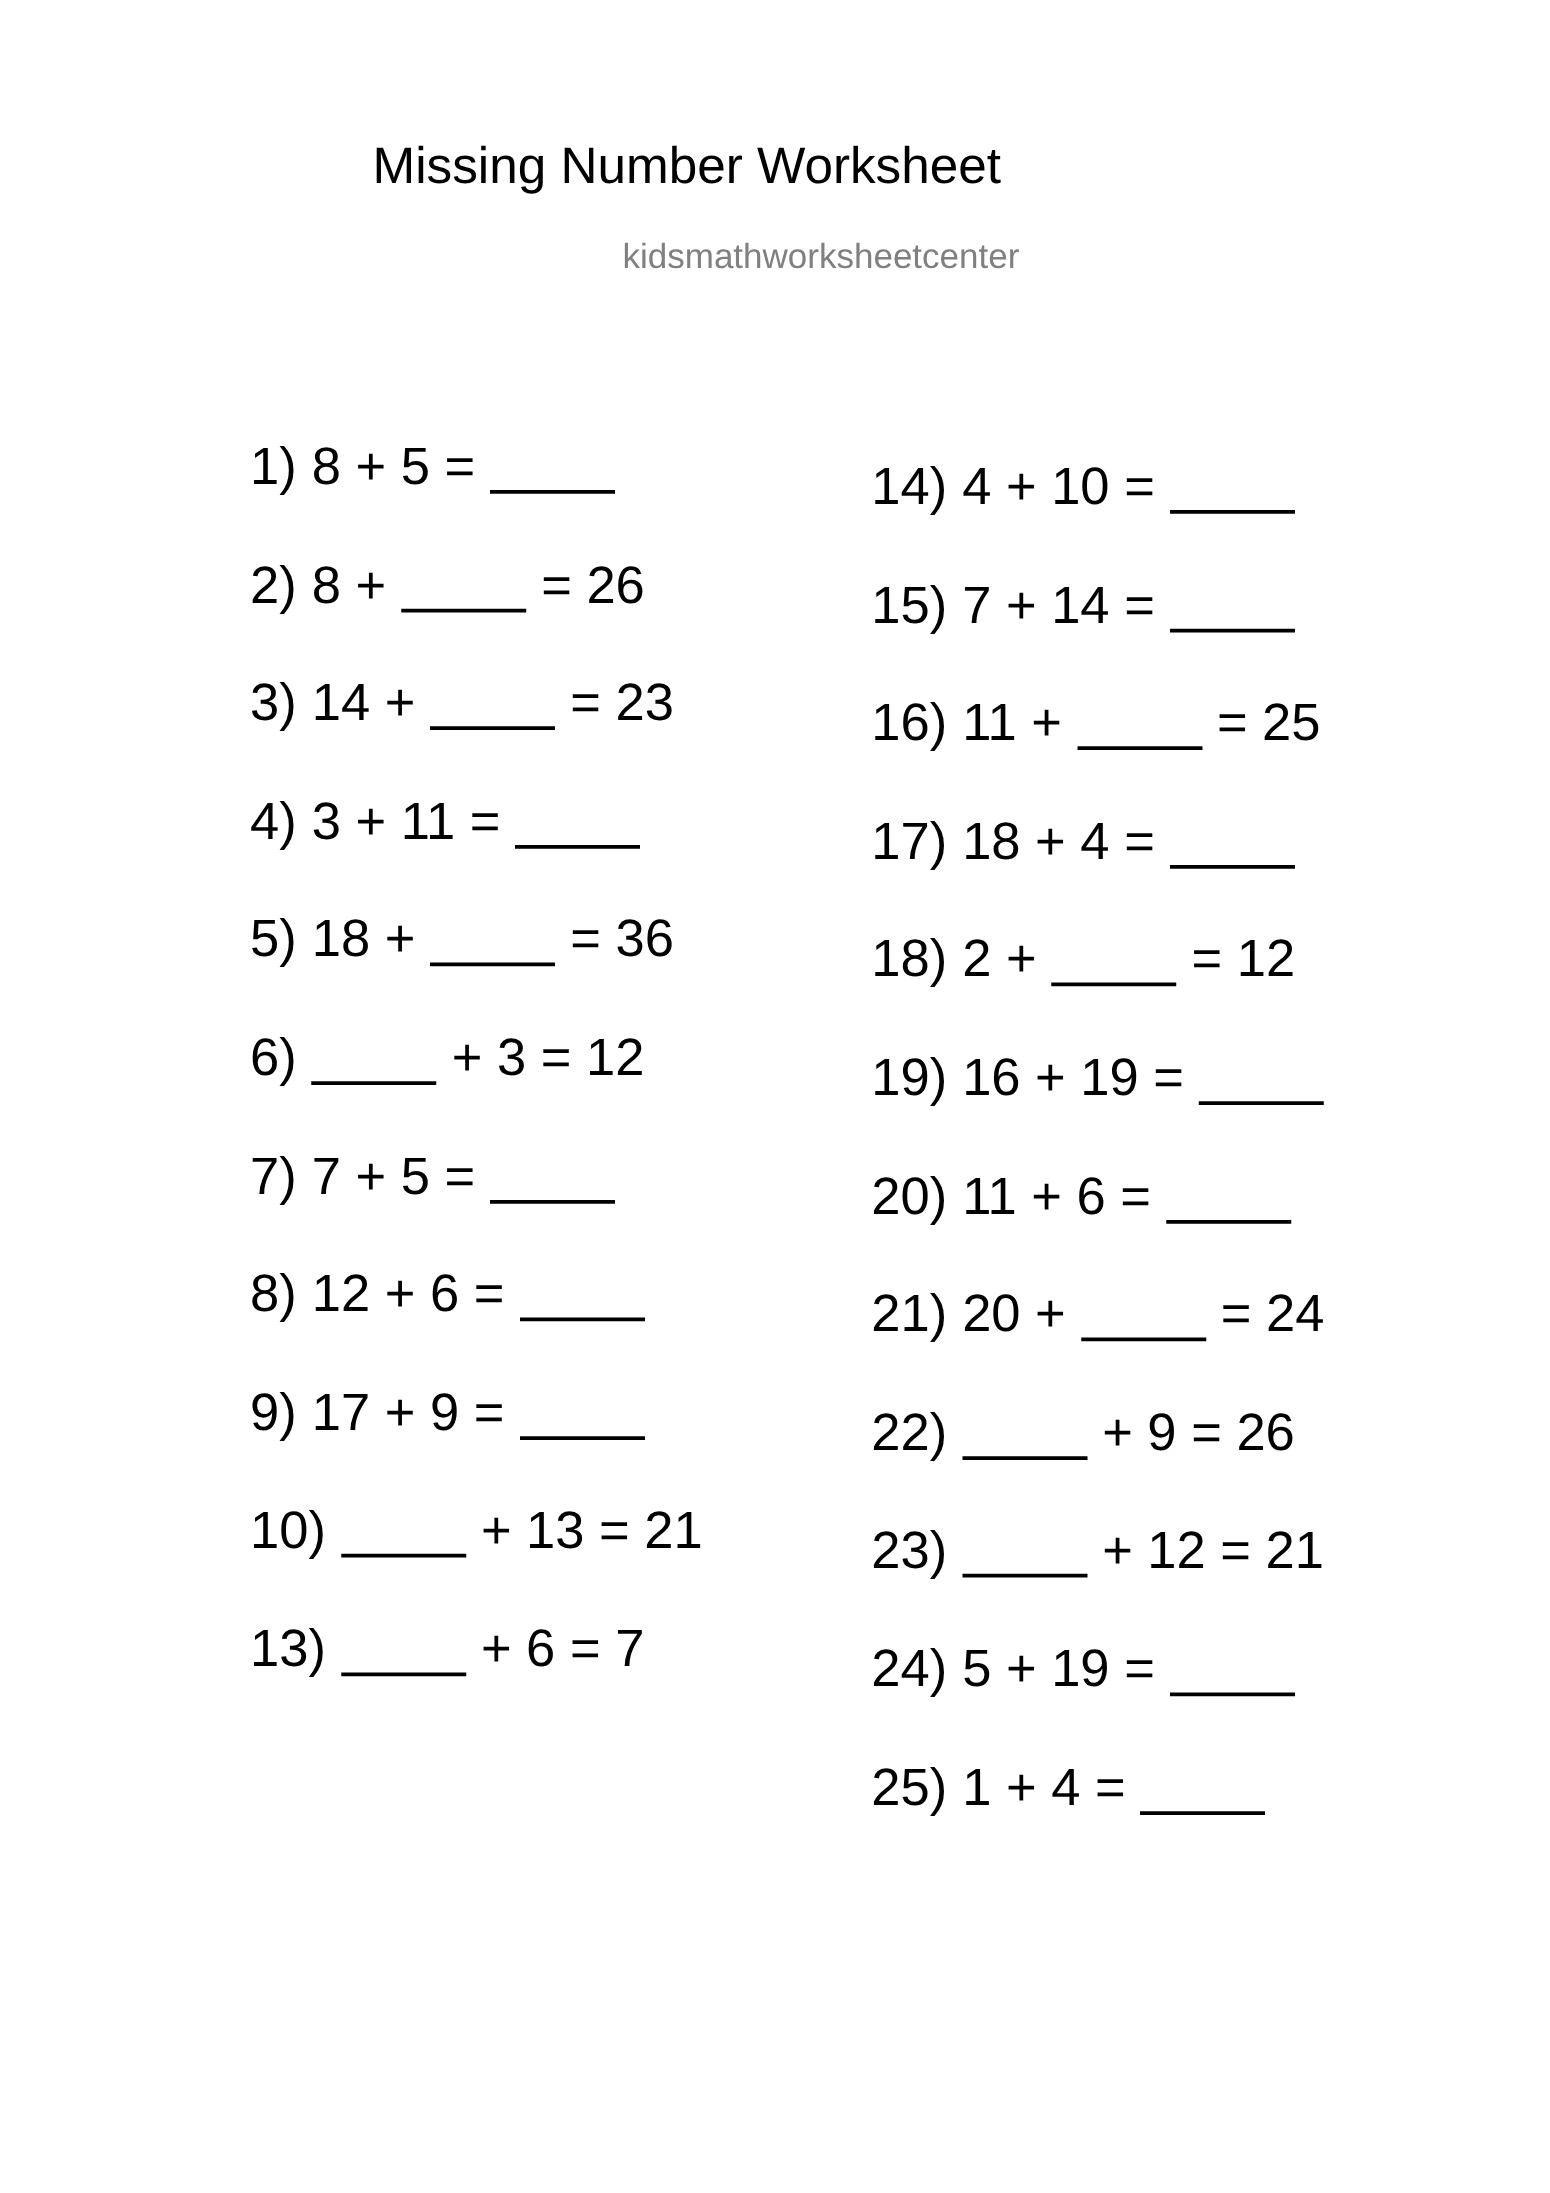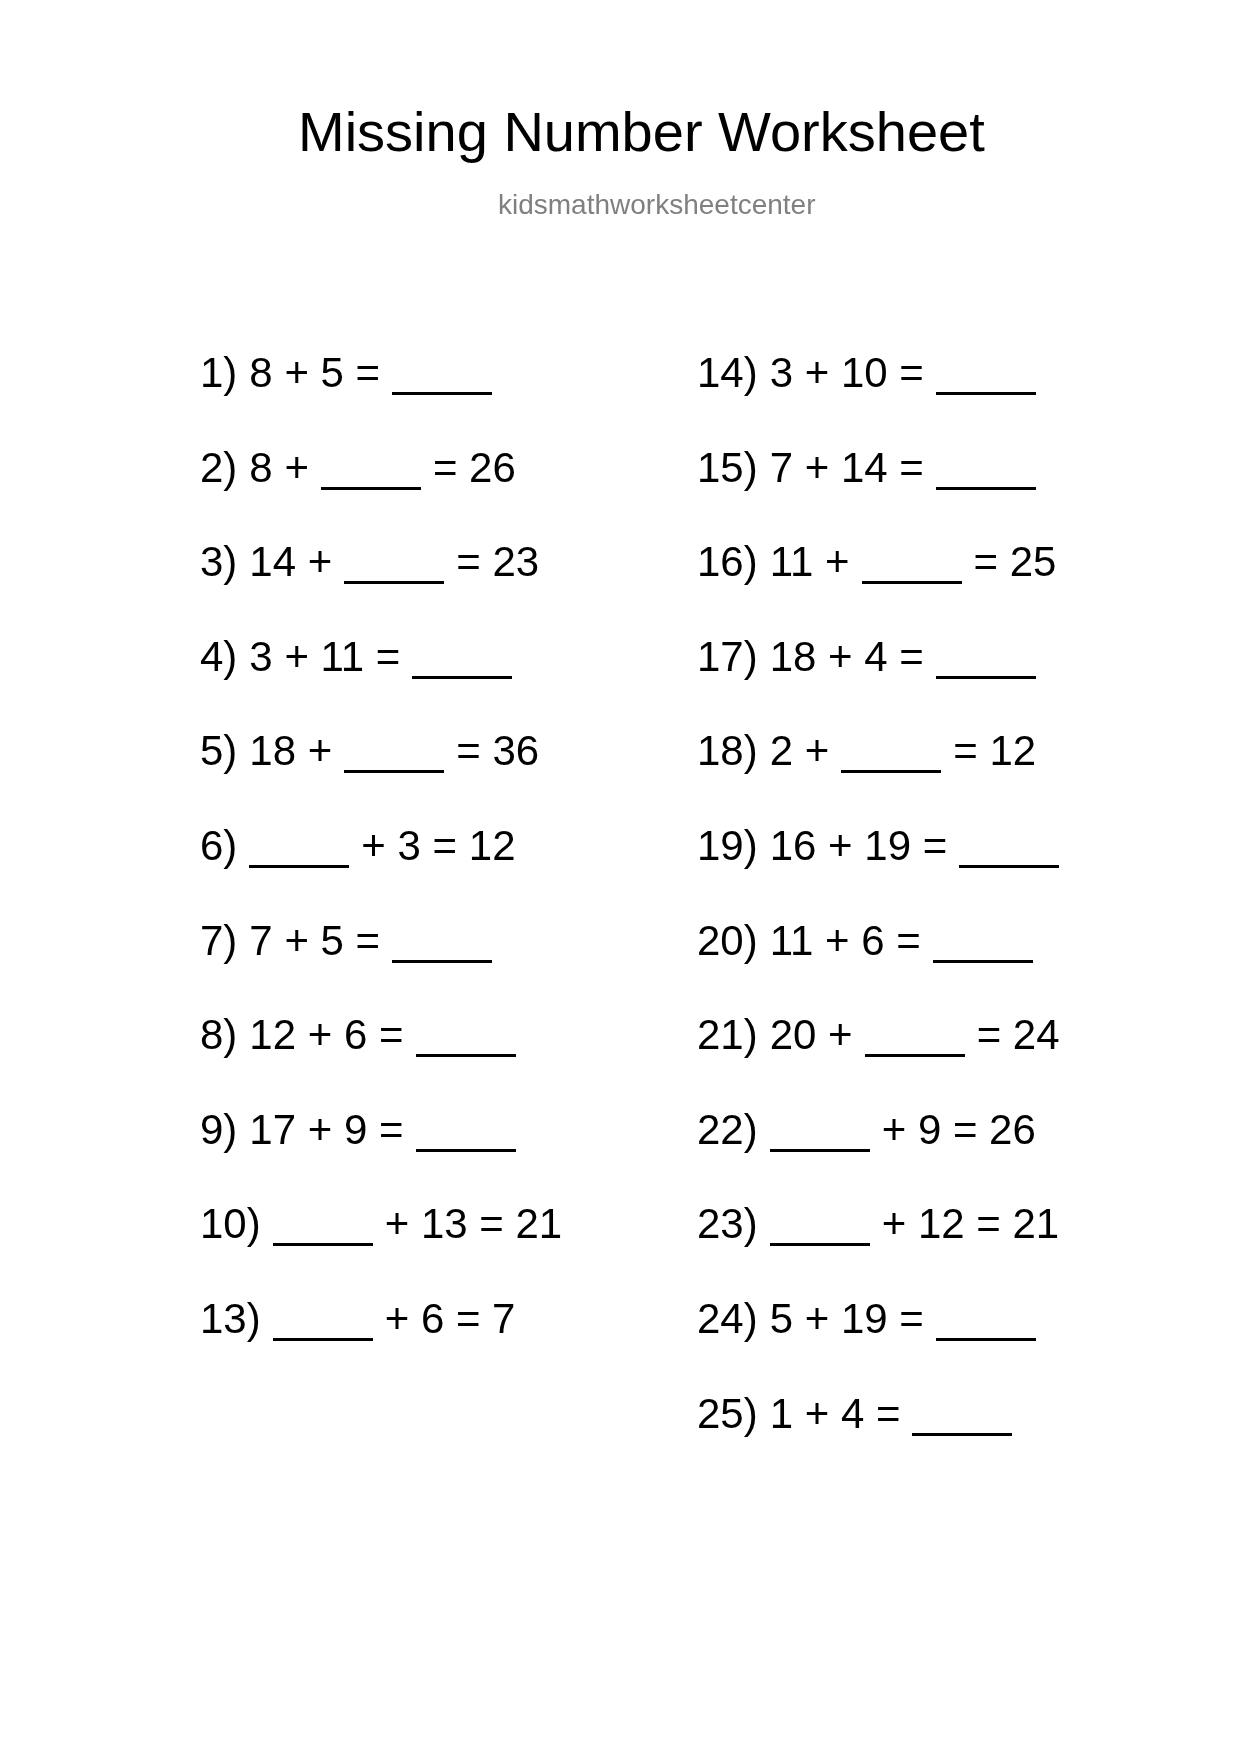--- a/index.html
+++ b/index.html
@@ -12,40 +12,40 @@
       height: 1754px;
       position: relative;
       overflow: hidden;
       font-family: "Liberation Sans", sans-serif;
       color: #000000;
     }
     .title {
       position: absolute;
       left: 298px;
       top: 100px;
-      font-size: 56px;
+      font-size: 41px;
       line-height: 64px;
       white-space: nowrap;
       color: #000000;
     }
     .subtitle {
       position: absolute;
       left: 498px;
       top: 182px;
       font-size: 28px;
       line-height: 46px;
       white-space: nowrap;
       color: #808080;
     }
     .column {
       position: absolute;
       top: 348px;
     }
     .column.left { left: 200px; }
-    .column.right { left: 697px; }
+    .column.right { left: 697px; margin-top: 16px; }
     .problem {
       height: 94.6px;
       font-size: 42px;
       line-height: 50px;
       white-space: nowrap;
       display: flex;
       align-items: flex-start;
     }
     .problem .num { margin-right: 12px; }
     .problem .part { white-space: pre; text-align: right; }
@@ -128,21 +128,21 @@
       <span class="num">13)</span>
       <span class="blank" style="margin-left:0"></span>
       <span class="part">+ 6 = 7</span>
     </div>
 </div>
 
 <div class="column right">
 
   <div class="problem">
       <span class="num">14)</span>
-      <span class="part">3 + 10 =</span>
+      <span class="part">4 + 10 =</span>
       <span class="blank"></span>
       <span class="part"></span>
     </div>
   <div class="problem">
       <span class="num">15)</span>
       <span class="part">7 + 14 =</span>
       <span class="blank"></span>
       <span class="part"></span>
     </div>
   <div class="problem">

